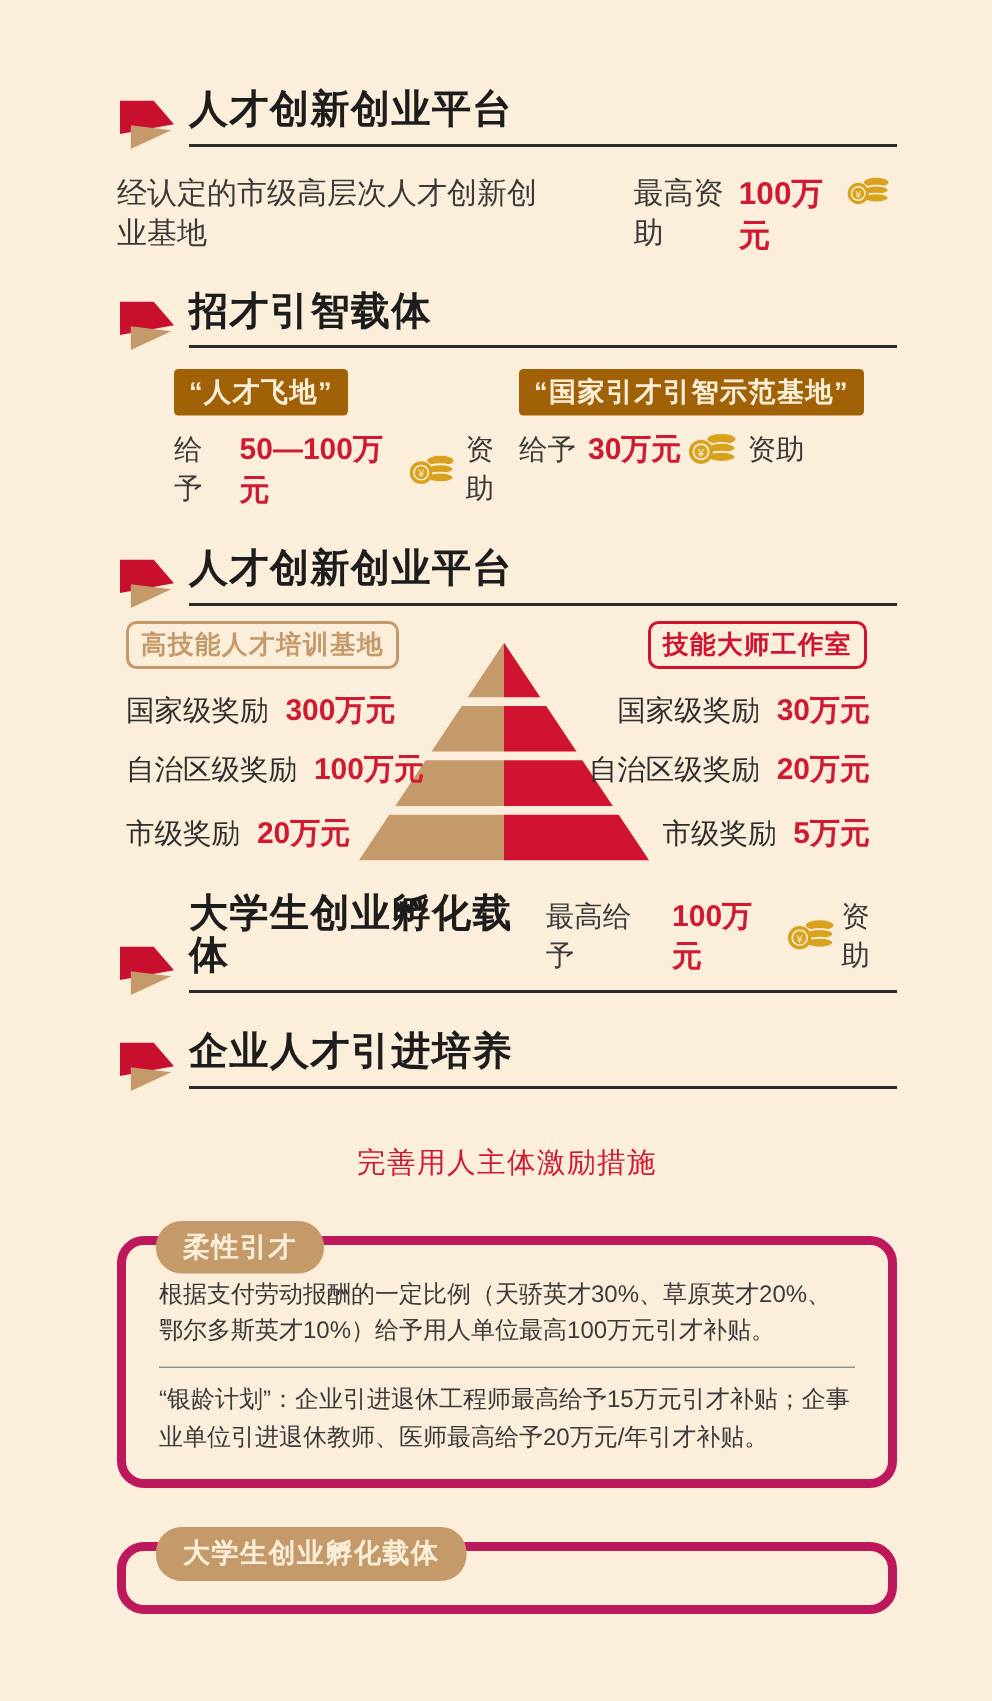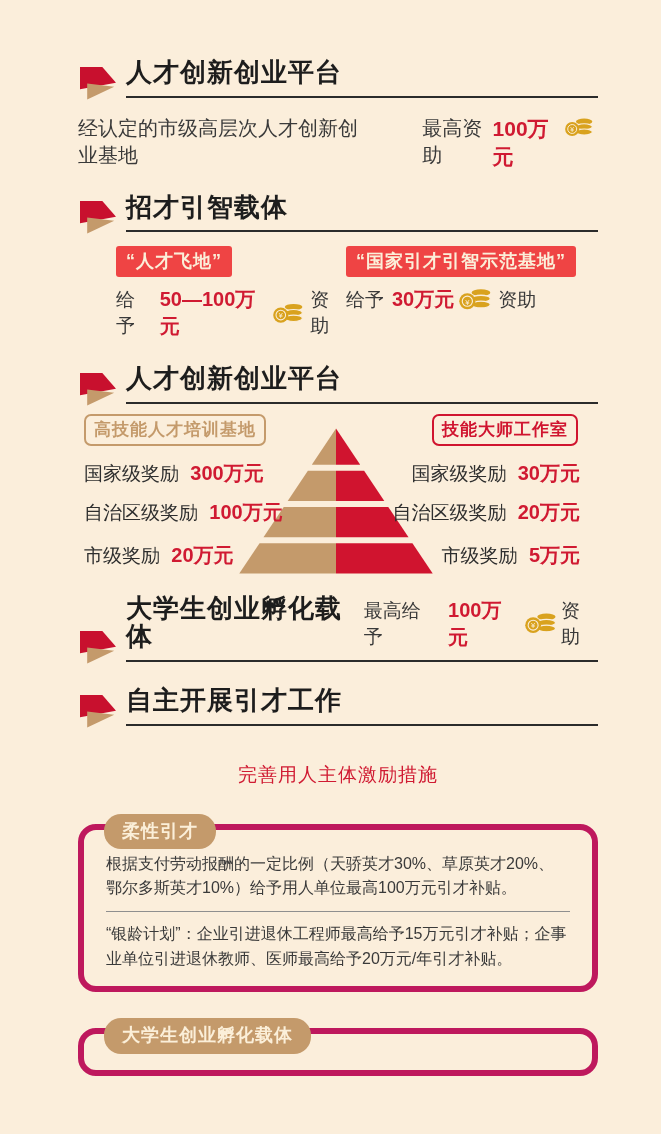--- a/index.html
+++ b/index.html
@@ -23,21 +23,21 @@
 
   
   .fundline{margin-top:17px;font-size:20px;color:#3A3A3A;display:flex;align-items:flex-start;}
   .fundline .gap{margin-left:46px;}
   .fundline .amount{font-size:21px;}
 
   
   .cols{display:flex;margin-top:14px;}
   .col-left{width:268px;padding-left:38px;box-sizing:border-box;}
   .col-right{flex:1;}
-  .pill{display:inline-block;background:#ef4444;color:#FBEFD9;font-size:18px;font-weight:bold;padding:3px 10px 4px;border-radius:3px;letter-spacing:1px;}
+  .pill{display:inline-block;background:#a16207;color:#FBEFD9;font-size:18px;font-weight:bold;padding:3px 10px 4px;border-radius:3px;letter-spacing:1px;}
   .colfund{margin-top:9px;font-size:19px;color:#3A3A3A;display:flex;align-items:center;}
   .colfund .amount{font-size:20px;margin-left:8px;}
   .colfund .suffix{margin-left:2px;}
 
   
   .pyrwrap{position:relative;height:172px;margin-top:8px;}
   .tagbox{position:absolute;top:2px;font-size:17px;font-weight:bold;padding:2px 8px 3px;border-radius:7px;letter-spacing:1px;}
   .tag-tan{left:6px;color:#C49A6B;border:2px solid #C49A6B;}
   .tag-red{right:20px;color:#D0142F;border:2px solid #D0142F;}
   .pyr-svg{position:absolute;left:160px;top:16px;width:196px;height:148px;}
@@ -205,21 +205,21 @@
       </span>
     </div>
   </div>
 
   <div class="sec" style="margin-top:24px">
     <svg class="flag" viewBox="0 0 100 100">
       <polygon points="0,0 62,0 100,44 0,62" fill="#C8102E"></polygon>
       <polygon points="20,46 95,55 20,90" fill="#C49A6B"></polygon>
     </svg>
     <div class="titlewrap">
-      <h2>自主开展引才工作</h2>
+      <h2>企业人才引进培养</h2>
     </div>
   </div>
 
   <div class="subtitle">完善用人主体激励措施</div>
 
   <div class="rbox">
     <span class="tab">柔性引才</span>
     <p>根据支付劳动报酬的一定比例（天骄英才30%、草原英才20%、鄂尔多斯英才10%）给予用人单位最高100万元引才补贴。</p>
     <hr class="soliddiv">
     <p>“银龄计划”：企业引进退休工程师最高给予15万元引才补贴；企事业单位引进退休教师、医师最高给予20万元/年引才补贴。</p>

